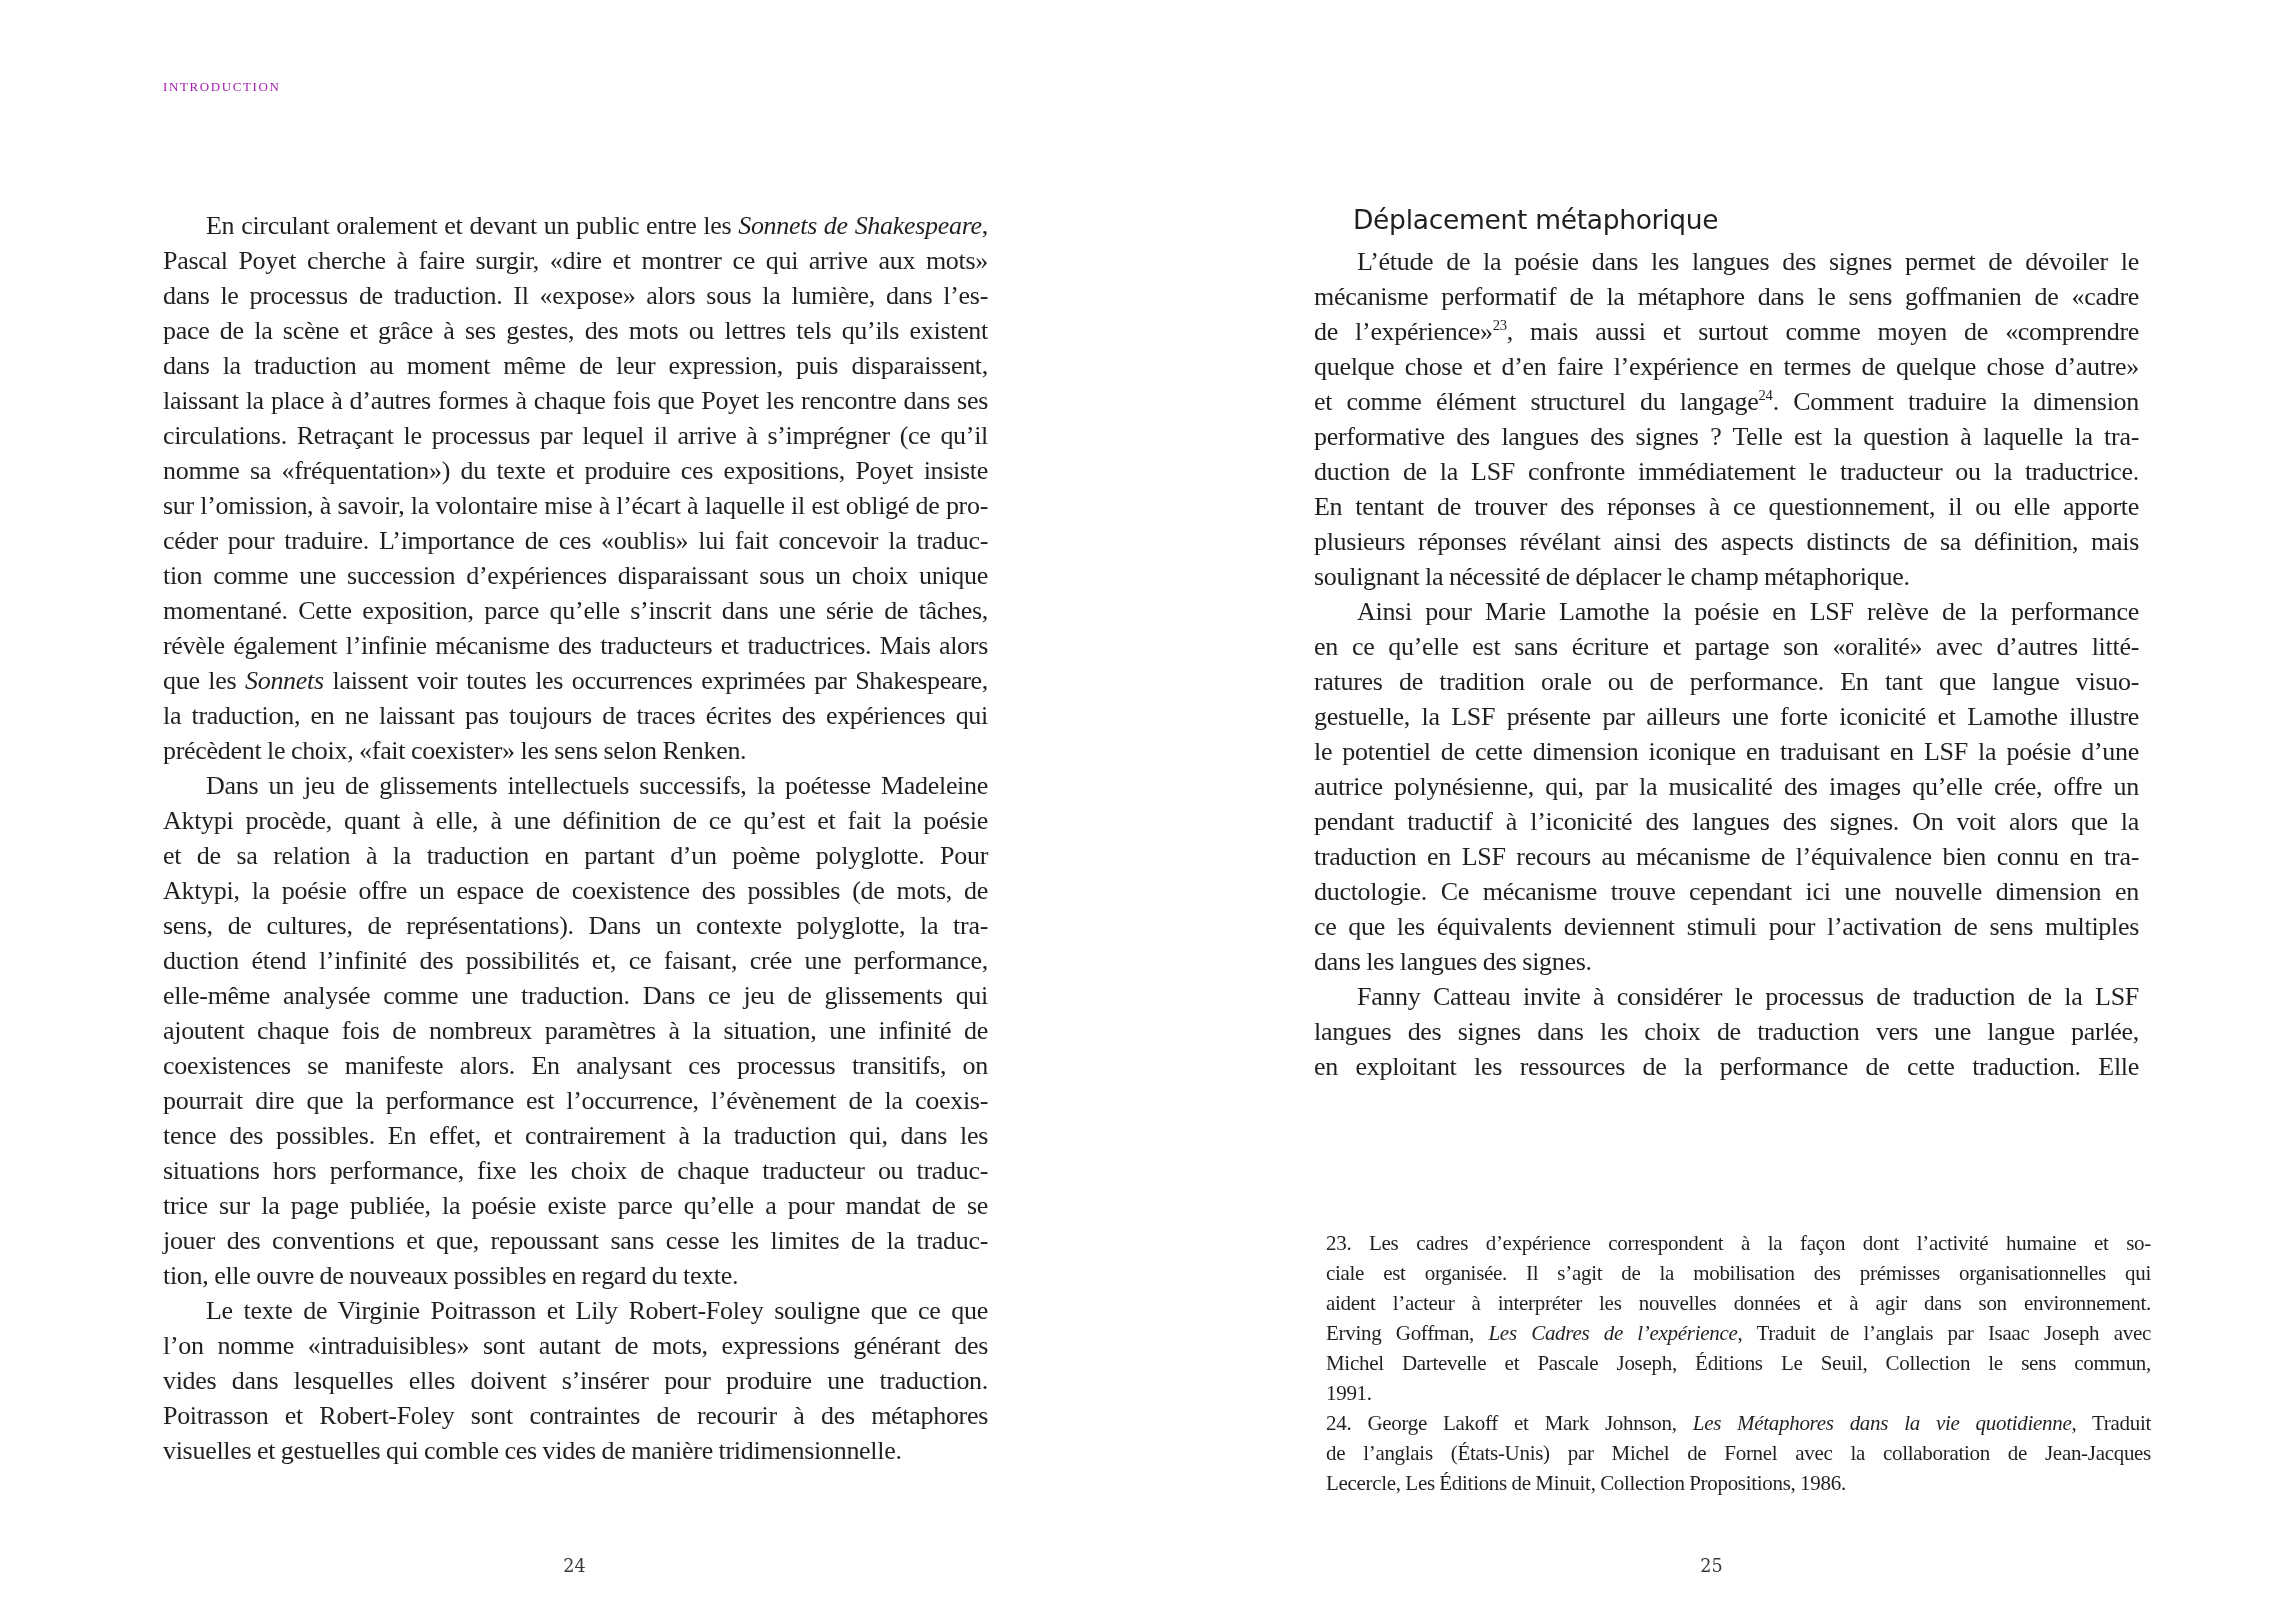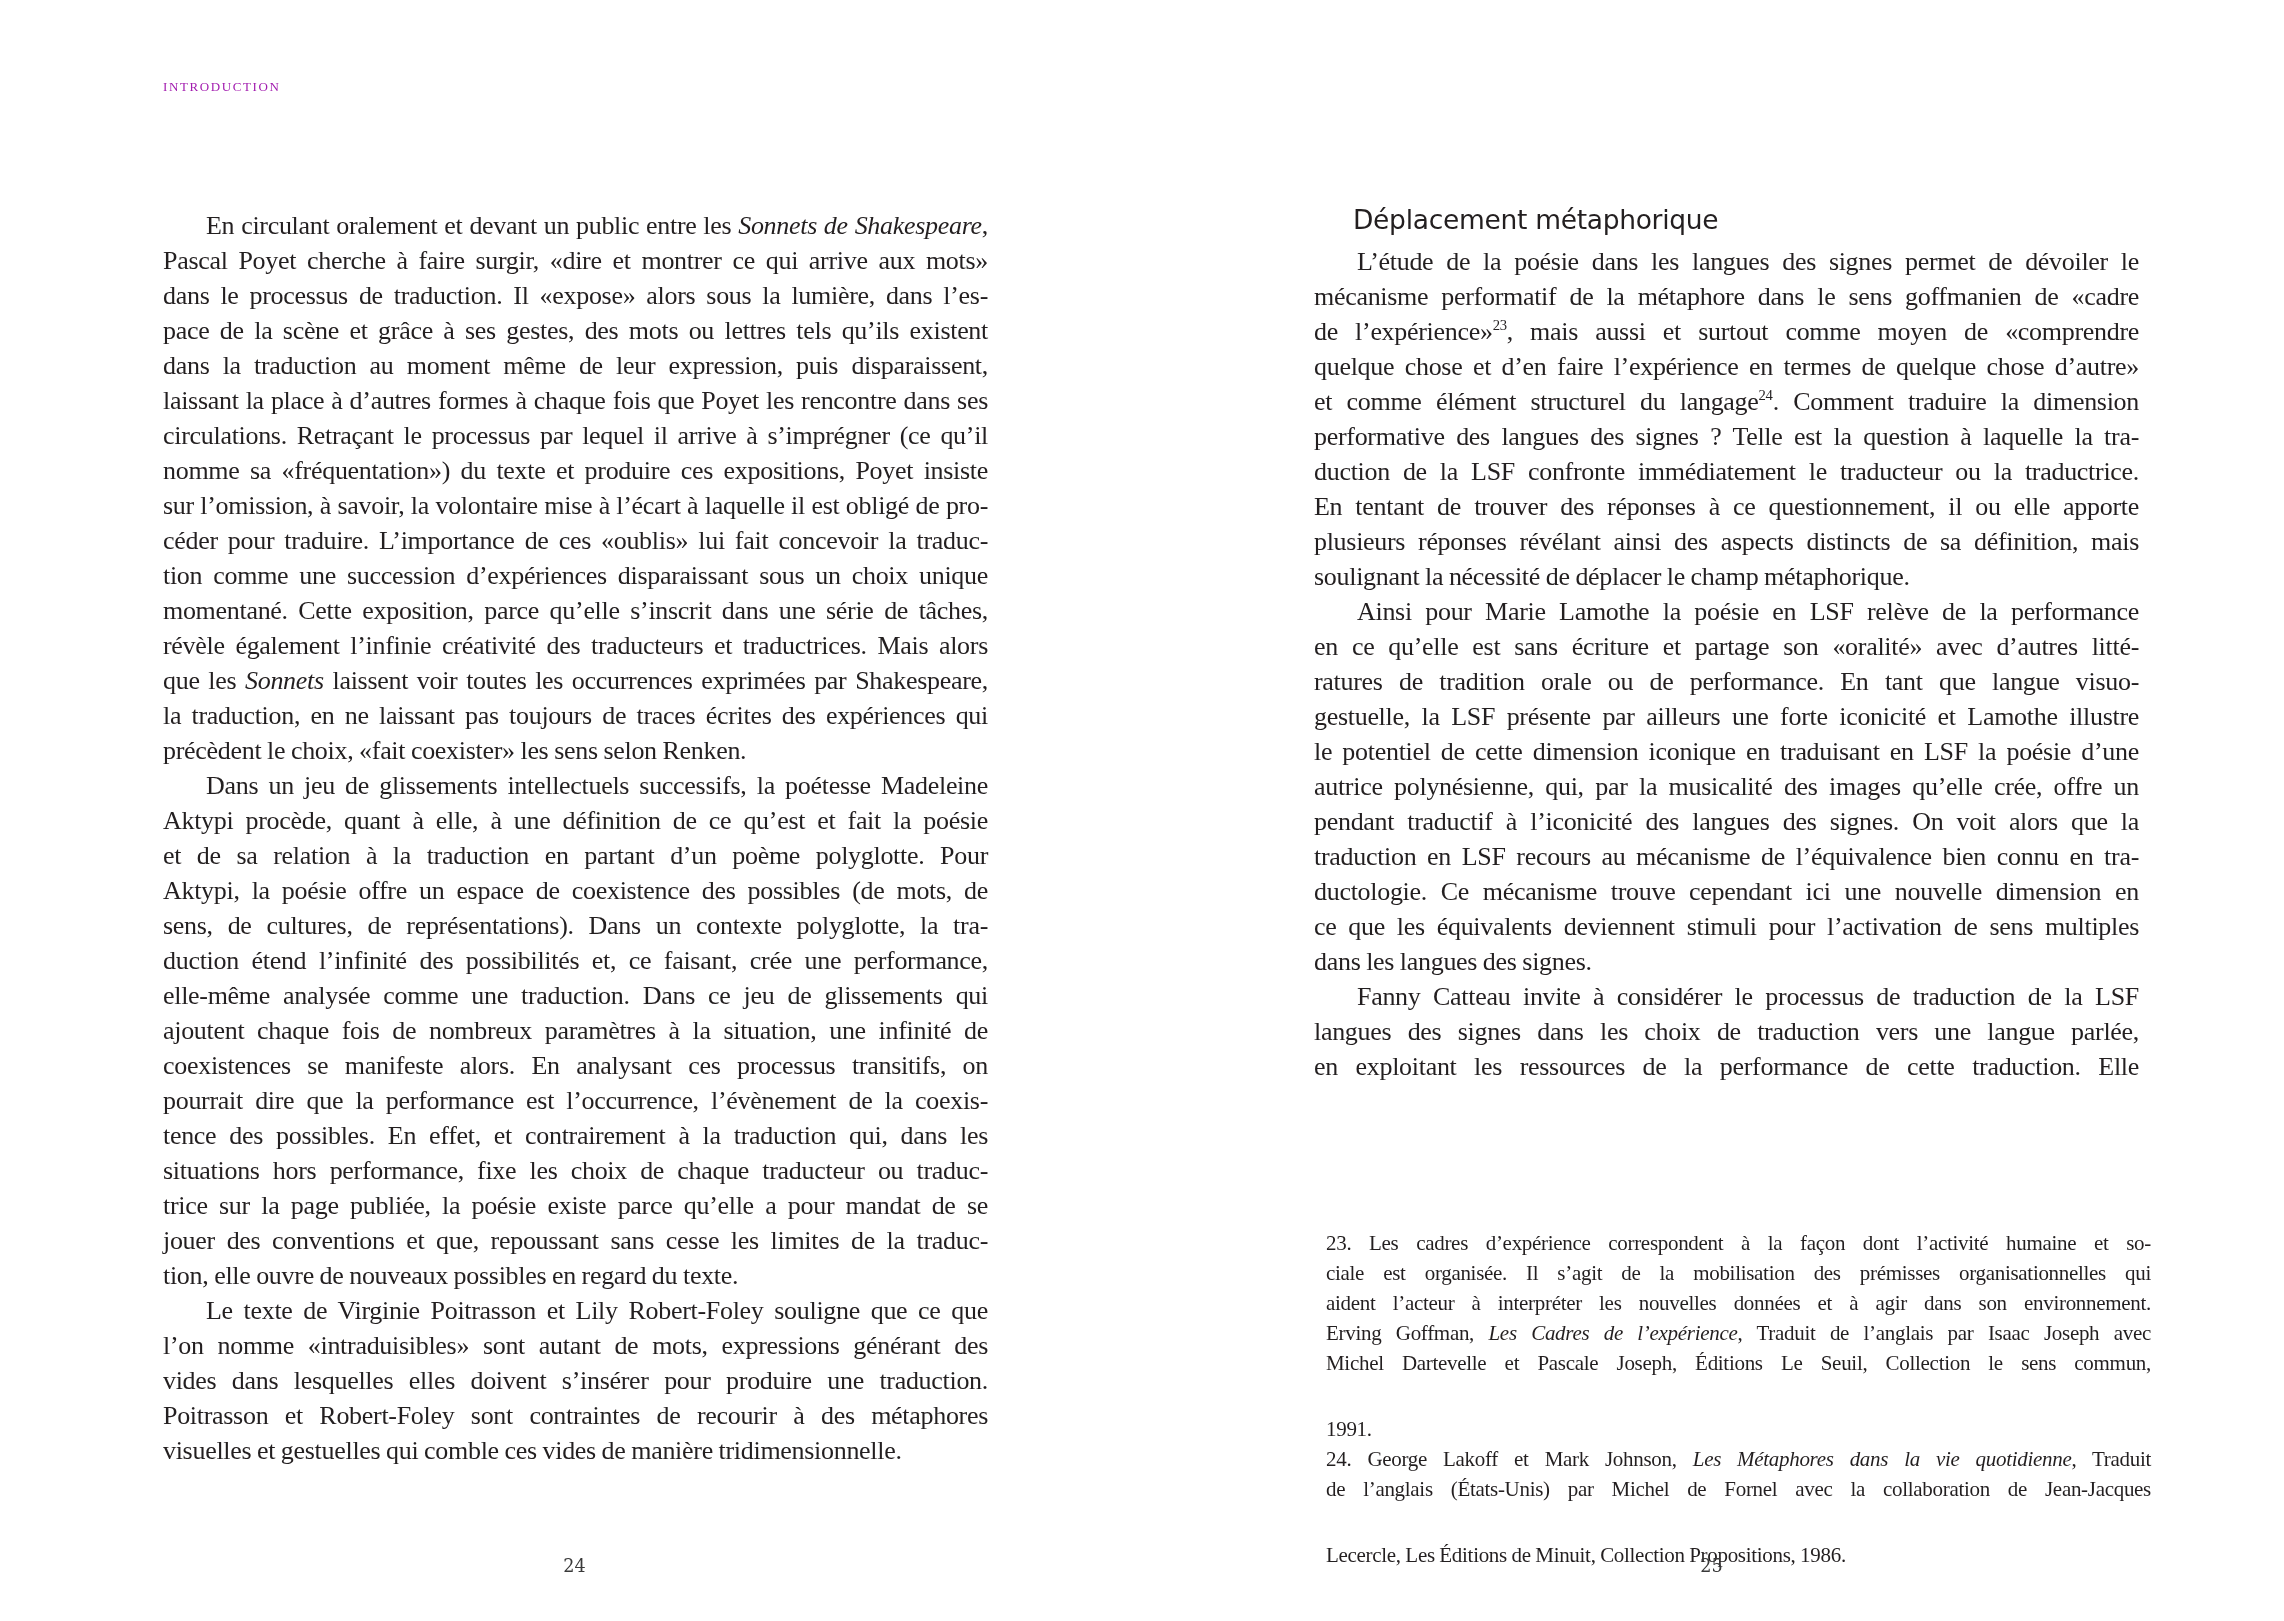--- a/index.html
+++ b/index.html
@@ -88,21 +88,20 @@
       height: 30px;
       white-space: nowrap;
       text-align: justify;
       text-align-last: justify;
       letter-spacing: -0.3px;
       word-spacing: -0.4px;
     }
     .fn-line.last {
       text-align: left;
       text-align-last: left;
-      margin-top: 36px;
     }
 
     .page-number {
       position: absolute;
       top: 1556px;
       font-family: "DejaVu Serif", "Liberation Serif", serif;
       font-size: 17.6px;
       color: #3a3a3a;
       width: 59px;
       text-align: center;
@@ -123,21 +122,21 @@
         <span class="line">dans le processus de traduction. Il «expose» alors sous la lumière, dans l’es-</span>
         <span class="line">pace de la scène et grâce à ses gestes, des mots ou lettres tels qu’ils existent</span>
         <span class="line">dans la traduction au moment même de leur expression, puis disparaissent,</span>
         <span class="line">laissant la place à d’autres formes à chaque fois que Poyet les rencontre dans ses</span>
         <span class="line">circulations. Retraçant le processus par lequel il arrive à s’imprégner (ce qu’il</span>
         <span class="line">nomme sa «fréquentation») du texte et produire ces expositions, Poyet insiste</span>
         <span class="line">sur l’omission, à savoir, la volontaire mise à l’écart à laquelle il est obligé de pro-</span>
         <span class="line">céder pour traduire. L’importance de ces «oublis» lui fait concevoir la traduc-</span>
         <span class="line">tion comme une succession d’expériences disparaissant sous un choix unique</span>
         <span class="line">momentané. Cette exposition, parce qu’elle s’inscrit dans une série de tâches,</span>
-        <span class="line">révèle également l’infinie créativité des traducteurs et traductrices. Mais alors</span>
+        <span class="line">révèle également l’infinie mécanisme des traducteurs et traductrices. Mais alors</span>
         <span class="line">que les <i>Sonnets</i> laissent voir toutes les occurrences exprimées par Shakespeare,</span>
         <span class="line">la traduction, en ne laissant pas toujours de traces écrites des expériences qui</span>
         <span class="line last">précèdent le choix, «fait coexister» les sens selon Renken.</span>
         <span class="line indent">Dans un jeu de glissements intellectuels successifs, la poétesse Madeleine</span>
         <span class="line">Aktypi procède, quant à elle, à une définition de ce qu’est et fait la poésie</span>
         <span class="line">et de sa relation à la traduction en partant d’un poème polyglotte. Pour</span>
         <span class="line">Aktypi, la poésie offre un espace de coexistence des possibles (de mots, de</span>
         <span class="line">sens, de cultures, de représentations). Dans un contexte polyglotte, la tra-</span>
         <span class="line">duction étend l’infinité des possibilités et, ce faisant, crée une performance,</span>
         <span class="line">elle-même analysée comme une traduction. Dans ce jeu de glissements qui</span>

